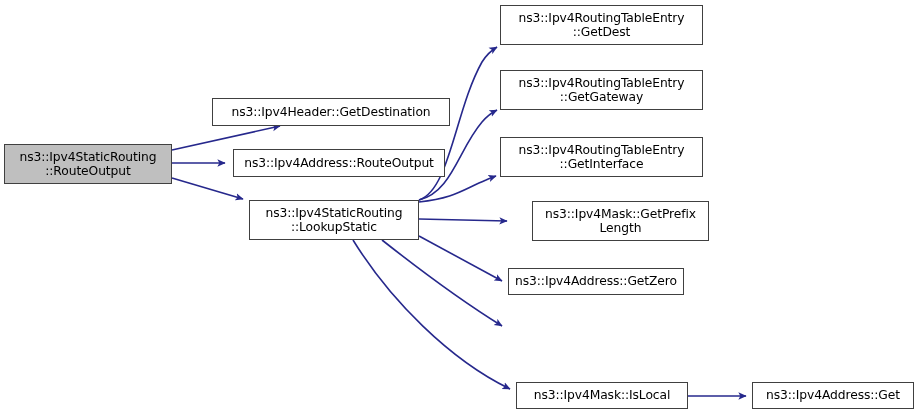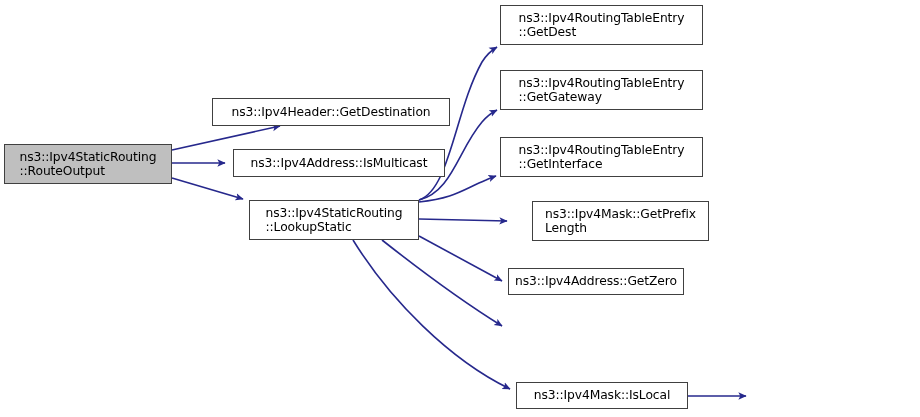--- a/index.html
+++ b/index.html
@@ -22,21 +22,21 @@
     width: 920px;
     height: 417px;
     pointer-events: none;
   }
   .node {
     position: absolute;
     box-sizing: border-box;
     display: flex;
     align-items: center;
     justify-content: center;
-    text-align: left;
+    text-align: center;
     background: #ffffff;
     border: 1px solid #404040;
     color: #000000;
     font-size: 12.3px;
     line-height: 14.5px;
     letter-spacing: -0.1px;
     white-space: pre-line;
     z-index: 2;
   }
   .node.root {
@@ -89,21 +89,21 @@
   <div class="node root" style="left:4px; top:144px; width:168px; height:40px;">
     <span>ns3::Ipv4StaticRouting
 ::RouteOutput</span>
   </div>
 
   <div class="node" style="left:212px; top:98px; width:238px; height:28px;">
     <span>ns3::Ipv4Header::GetDestination</span>
   </div>
 
   <div class="node" style="left:233px; top:149px; width:212px; height:28px;">
-    <span>ns3::Ipv4Address::IsMulticast</span>
+    <span>ns3::Ipv4Address::RouteOutput</span>
   </div>
 
   <div class="node" style="left:249px; top:200px; width:170px; height:40px;">
     <span>ns3::Ipv4StaticRouting
 ::LookupStatic</span>
   </div>
 
   <div class="node" style="left:500px; top:5px; width:203px; height:40px;">
     <span>ns3::Ipv4RoutingTableEntry
 ::GetDest</span>
@@ -126,14 +126,17 @@
 
   <div class="node" style="left:508px; top:268px; width:176px; height:27px;">
     <span>ns3::Ipv4Address::GetZero</span>
   </div>
 
 
   <div class="node" style="left:516px; top:382px; width:172px; height:27px;">
     <span>ns3::Ipv4Mask::IsLocal</span>
   </div>
 
+  <div class="node" style="left:752px; top:382px; width:162px; height:27px;">
+    <span>ns3::Ipv4Address::Get</span>
+  </div>
 
 </div>
 
 </body></html>

